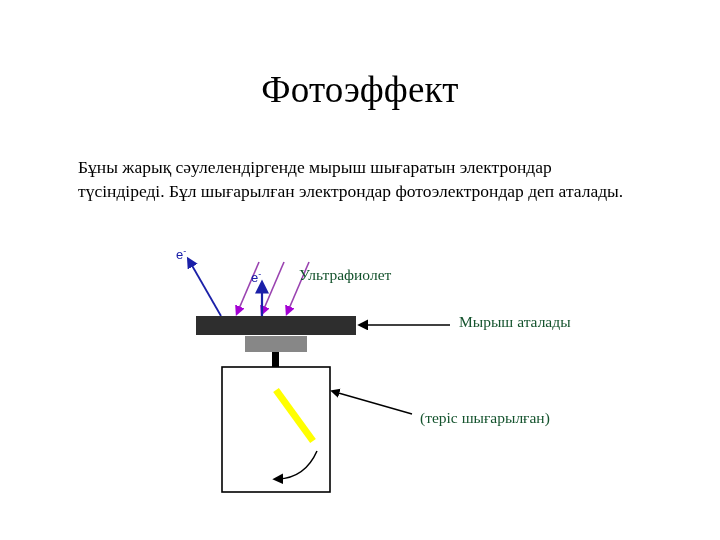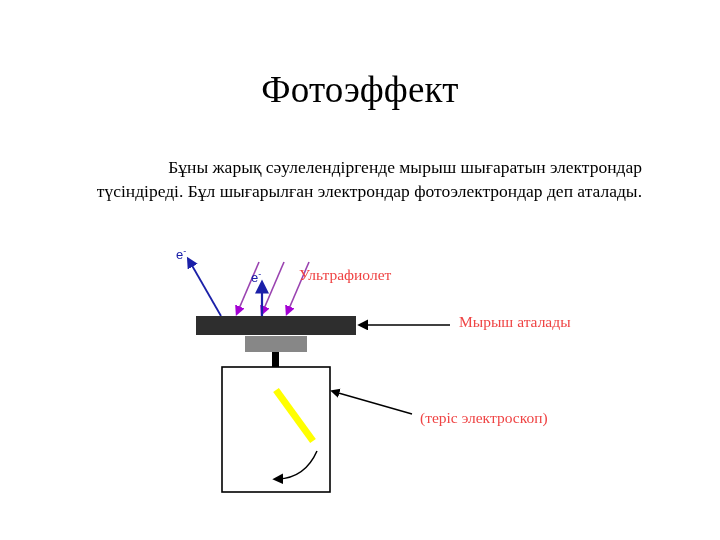--- a/index.html
+++ b/index.html
@@ -37,21 +37,21 @@
     letter-spacing: 0.2px;
     color: #000000;
   }
 
   
   .body-text {
     position: absolute;
     left: 78px;
     top: 155px;
     width: 564px;
-    text-align: right;
+    text-align: left;
     font-family: "Liberation Serif", serif;
     font-size: 17.5px;
     line-height: 24px;
     color: #000000;
   }
 
   
   .diagram {
     position: absolute;
     left: 0;
@@ -63,21 +63,21 @@
     display: block;
     width: 720px;
     height: 540px;
   }
 
   
   .lbl {
     position: absolute;
     white-space: nowrap;
     font-family: "Liberation Serif", serif;
-    color: #ef4444;
+    color: #14532d;
   }
   .lbl-e {
     font-family: "Liberation Sans", sans-serif;
     color: #1b20a8;
     font-size: 13px;
     letter-spacing: 0px;
   }
   .lbl-e sup {
     font-size: 9px;
     vertical-align: super;
@@ -168,16 +168,16 @@
 
   <div class="lbl lbl-e lbl-e2"><span>e</span><sup>-</sup></div>
 
   <div class="lbl lbl-uv">
     <span class="l1">Ультрафиолет</span>
   </div>
 
   <div class="lbl lbl-plate">Мырыш аталады</div>
 
   <div class="lbl lbl-scope">
-    <span class="l2">(теріс электроскоп)</span>
+    <span class="l2">(теріс шығарылған)</span>
   </div>
 
 </div>
 
 </body></html>

